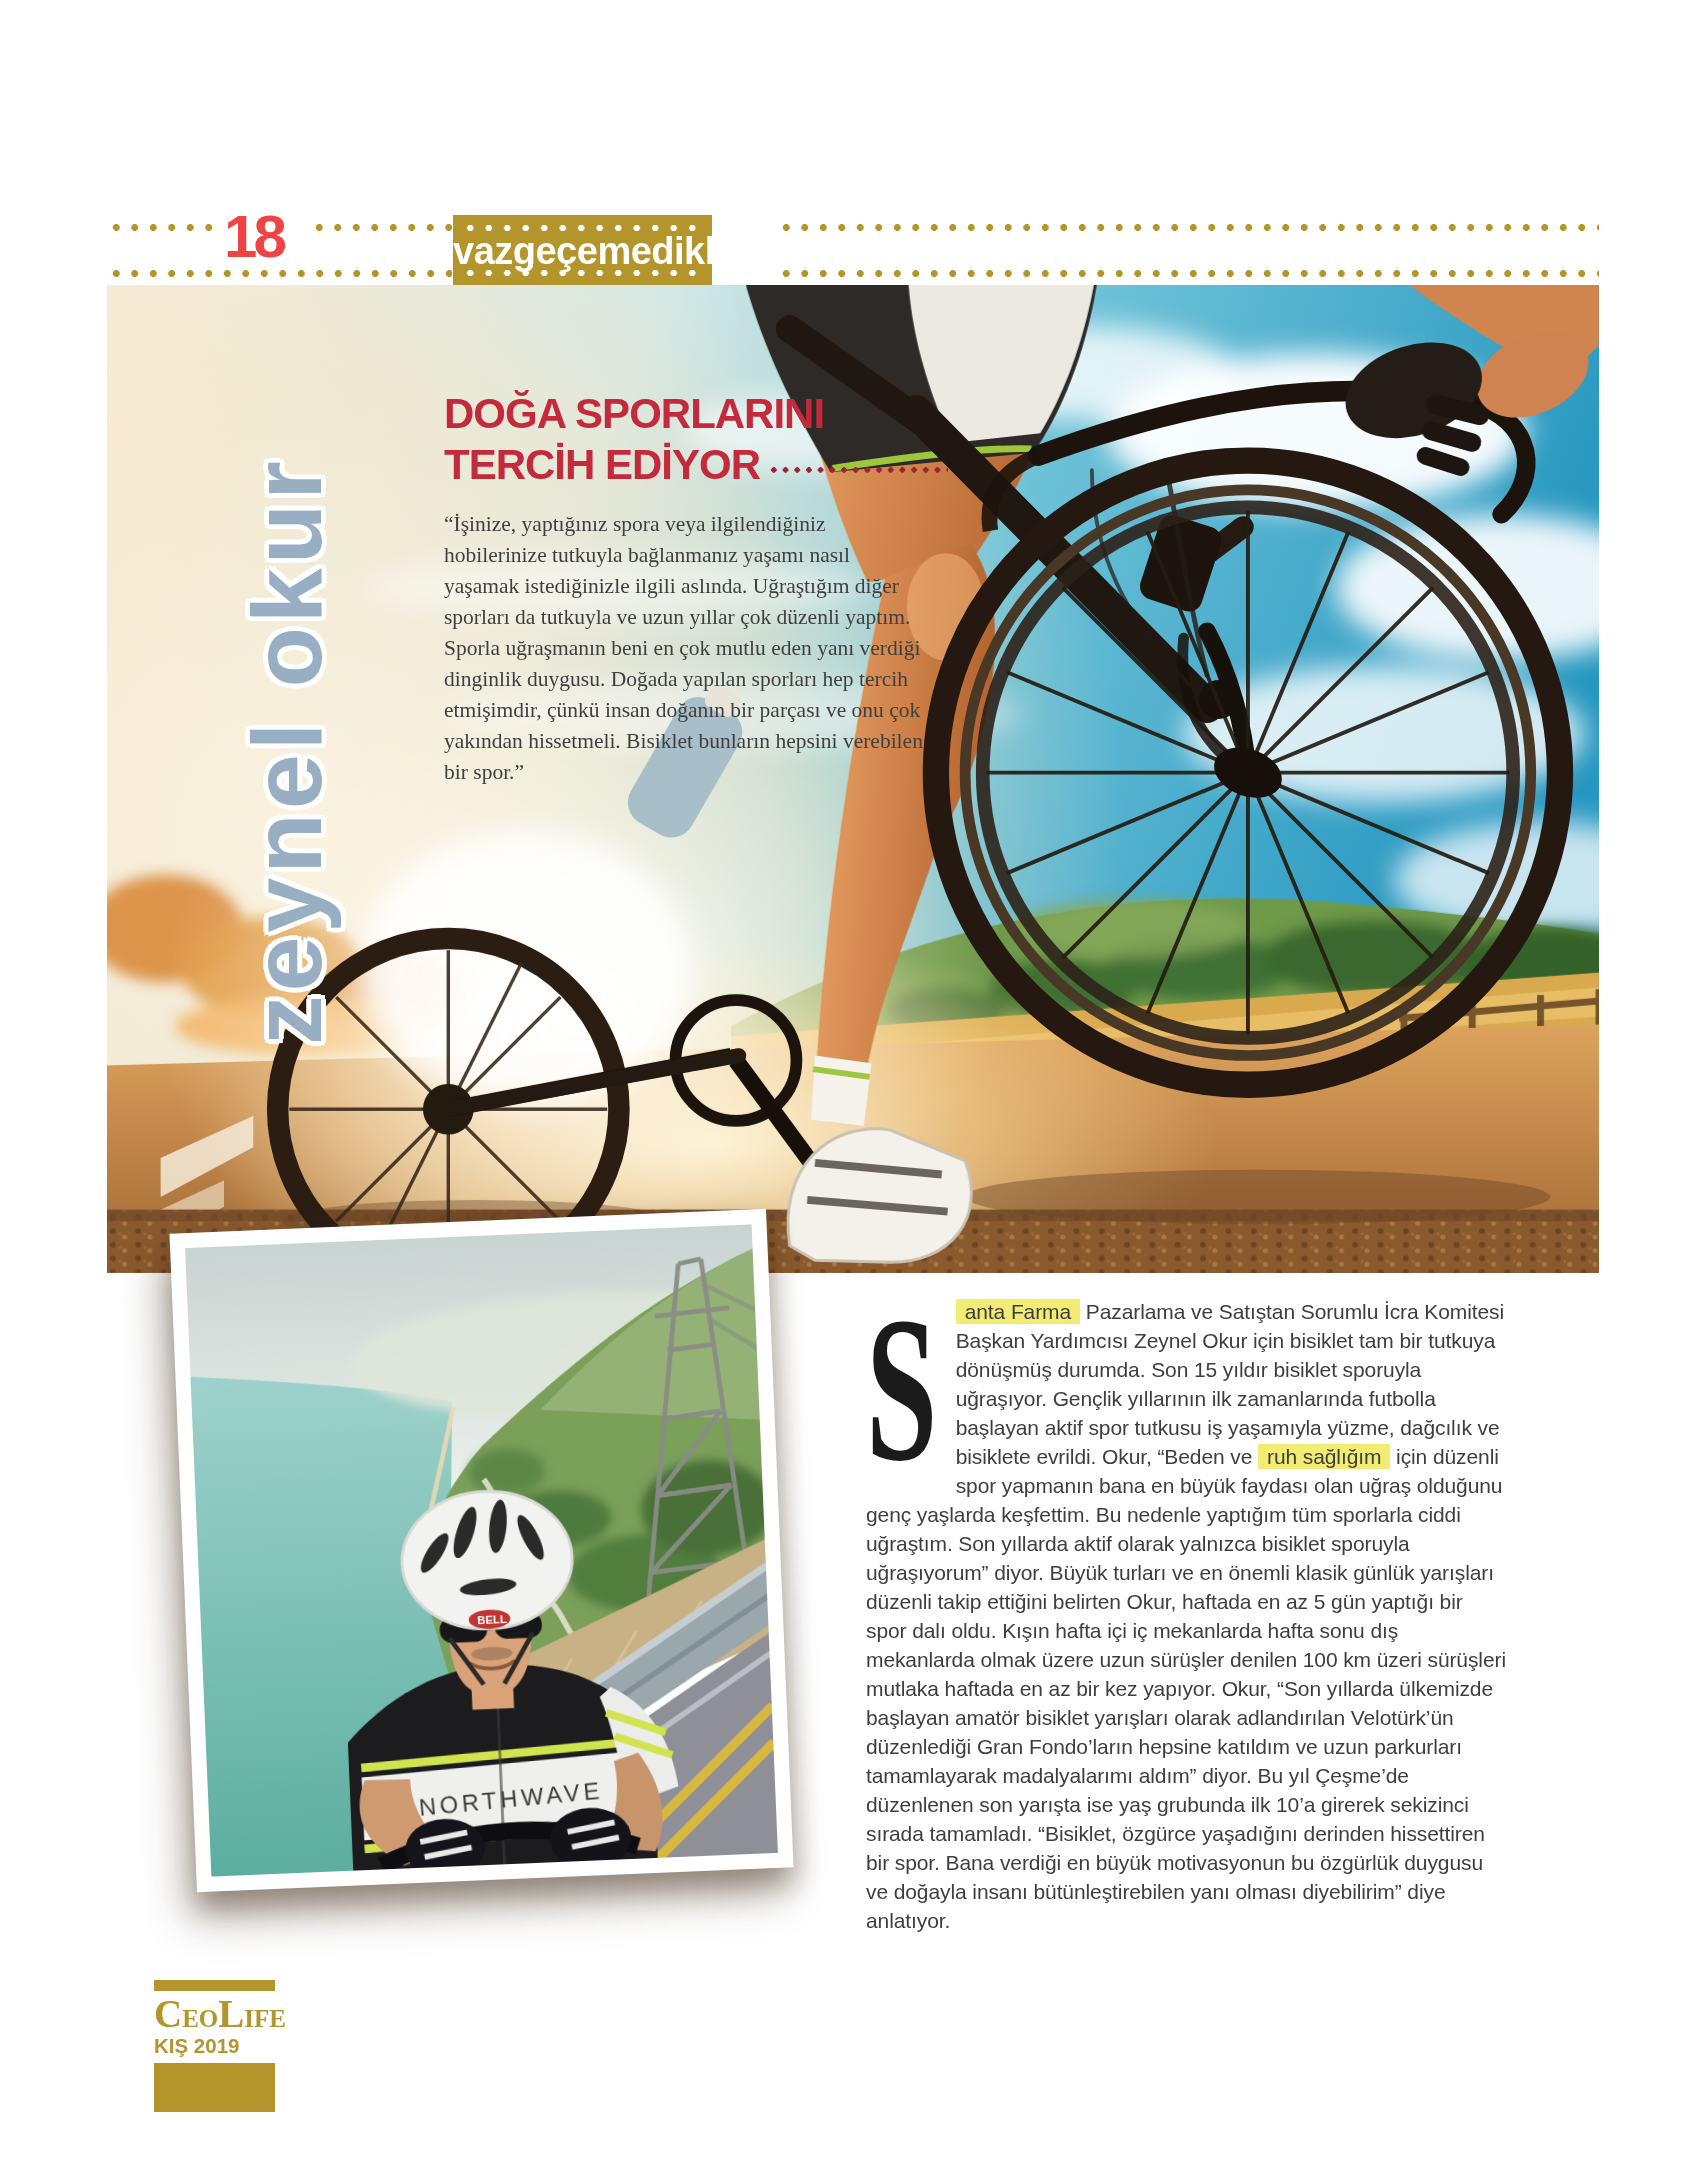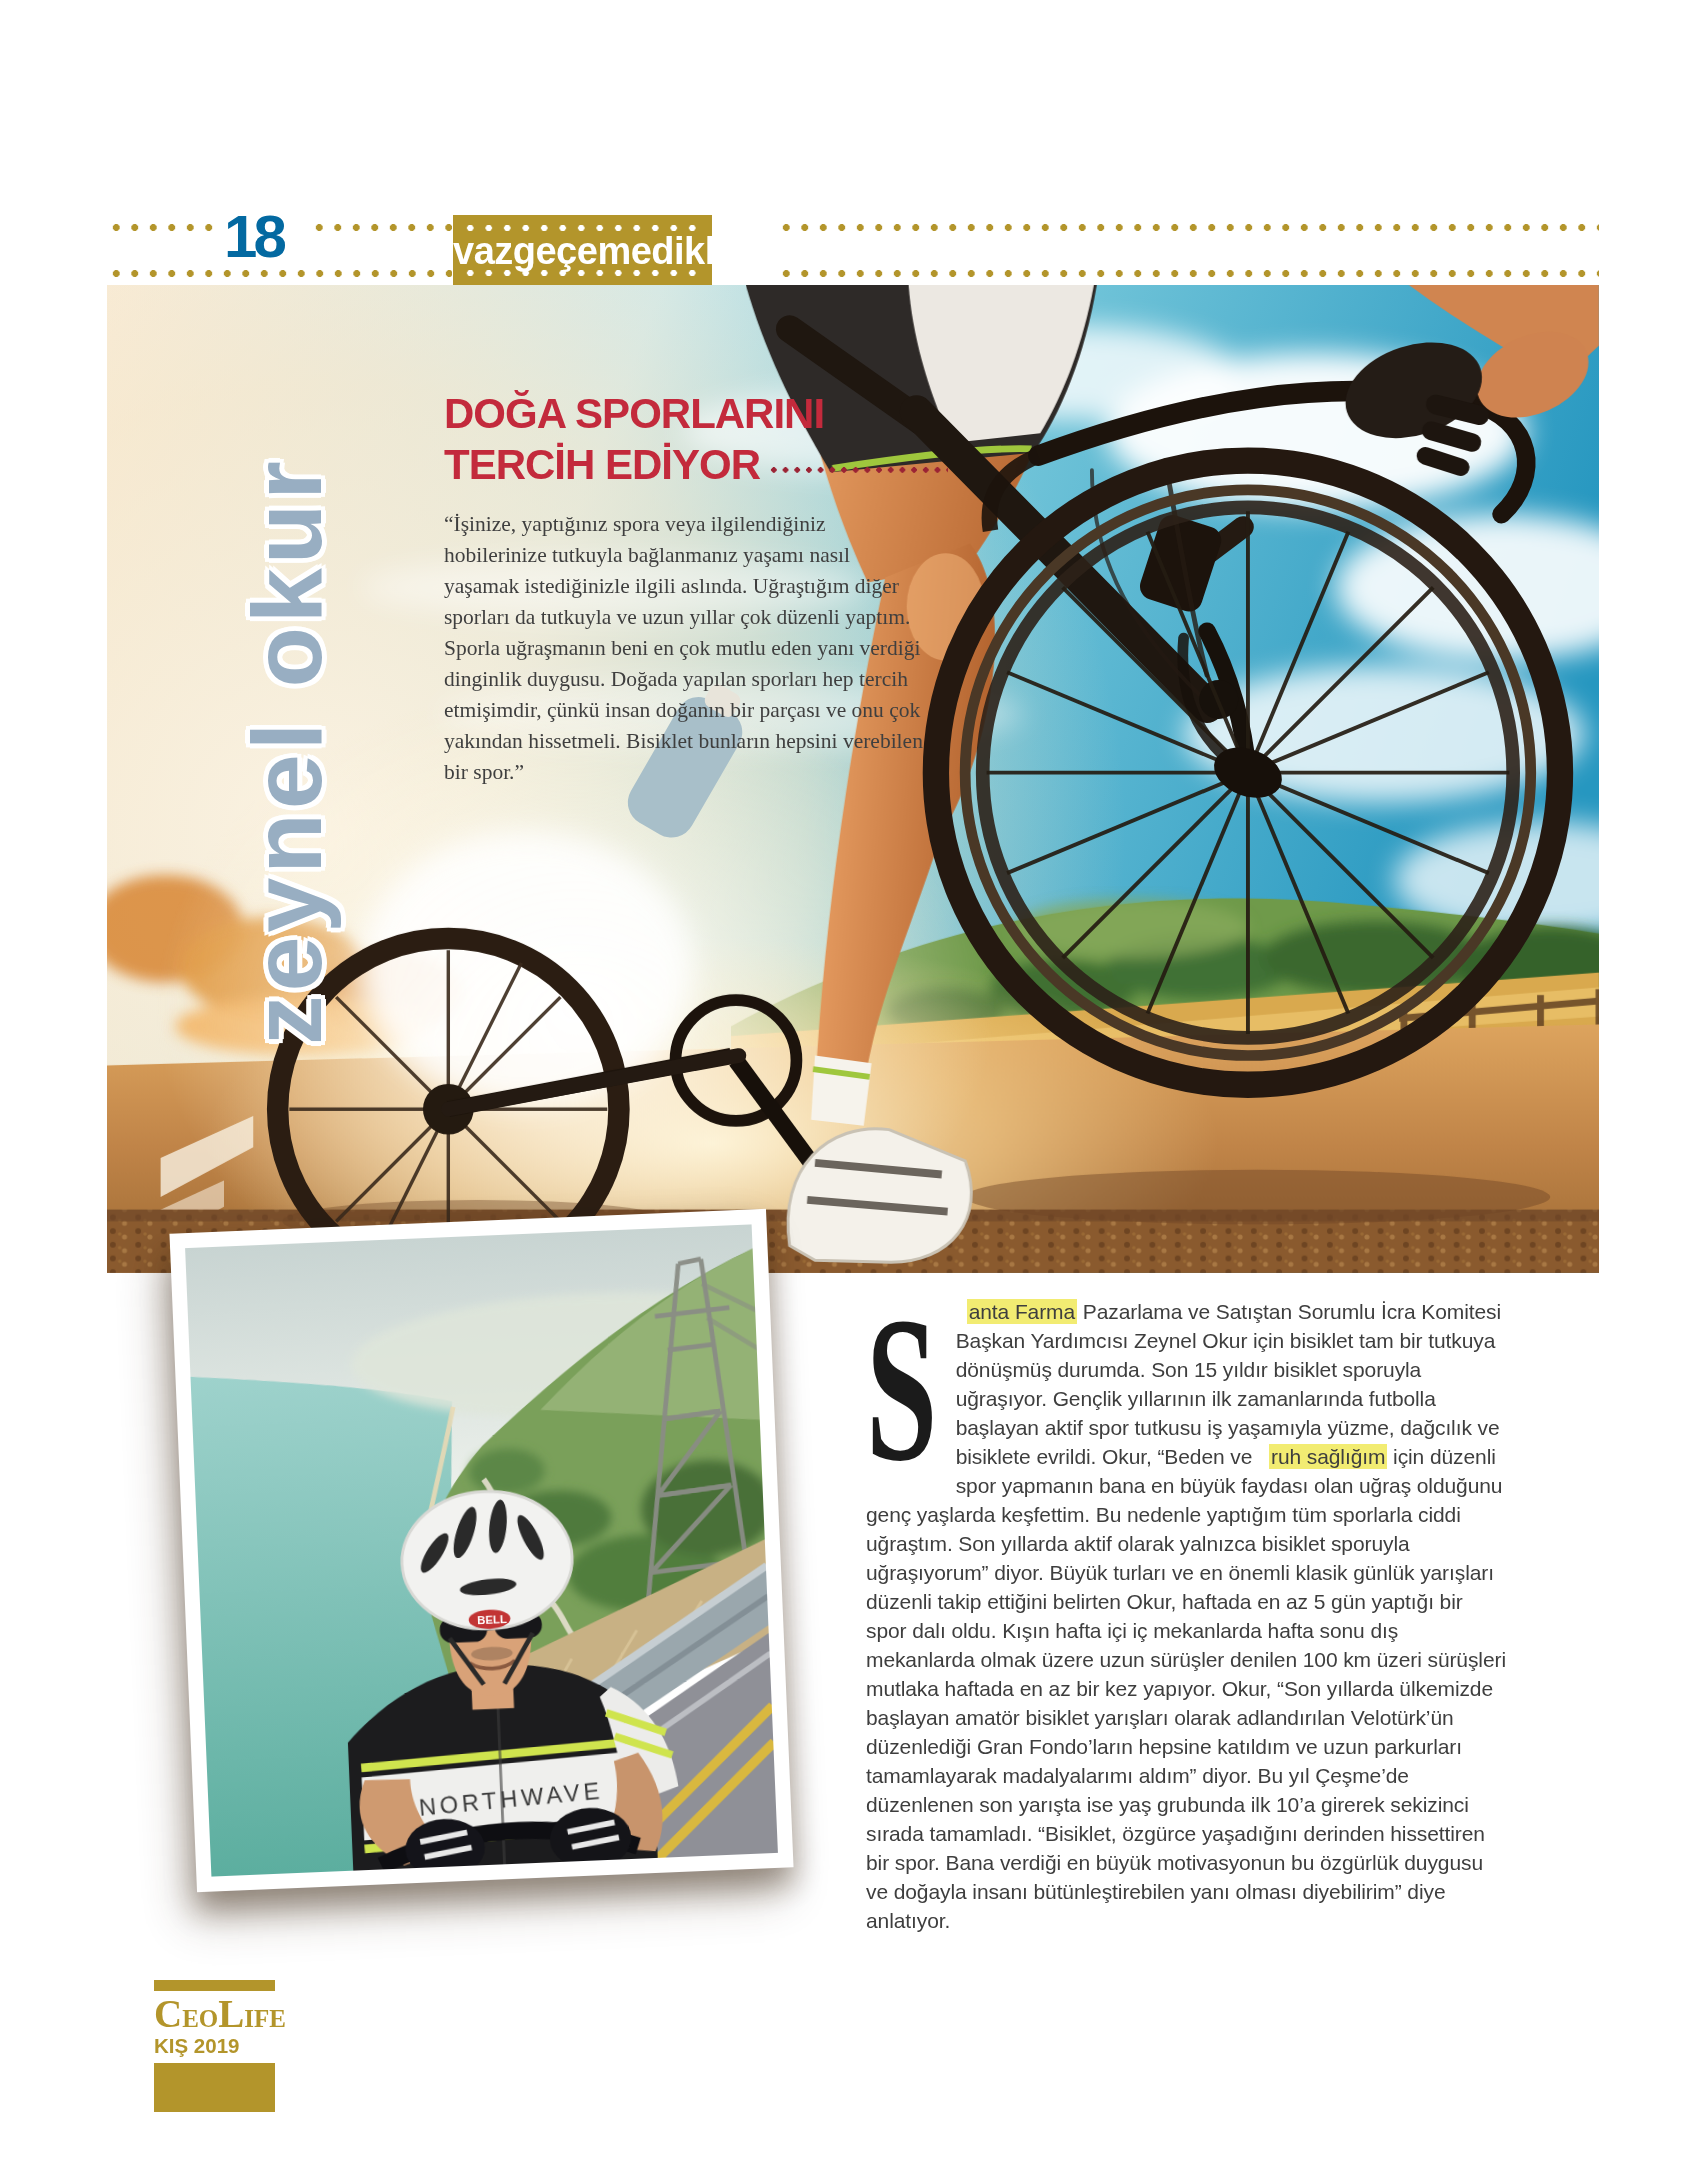--- a/index.html
+++ b/index.html
@@ -4,21 +4,21 @@
 <style>
   html,body{margin:0;padding:0;background:#ffffff;}
   #page{position:relative;width:1707px;height:2178px;background:#fff;overflow:hidden;
         font-family:"Liberation Sans",sans-serif;}
 
   
   .dotline{position:absolute;height:8.8px;
     background-image:radial-gradient(circle,#b3952b 3.1px,transparent 3.7px);
     background-size:18.5px 8.8px;background-repeat:repeat-x;}
   .pagenum{position:absolute;left:224px;top:207px;font-size:60px;font-weight:bold;
-    color:#0369a1;letter-spacing:-3.9px;line-height:1;}
+    color:#ef4444;letter-spacing:-3.9px;line-height:1;}
   .badge{position:absolute;left:453px;top:215px;width:259px;height:71px;background:#b3952b;}
   .badge .wdots{position:absolute;left:7.8px;right:7.8px;height:7.8px;
     background-image:radial-gradient(circle,#ffffff 2.9px,transparent 3.4px);
     background-size:18.5px 7.8px;background-repeat:repeat-x;}
   .badge .wdots.top{top:8.8px;} .badge .wdots.bot{bottom:8.8px;}
   .badge .btxt{position:absolute;left:0;right:0;top:14.6px;text-align:center;color:#fff;
     font-size:38px;font-weight:bold;letter-spacing:-0.5px;}
 
   
   .hero{position:absolute;left:107px;top:285px;width:1492px;height:988px;overflow:hidden;}
@@ -52,21 +52,21 @@
     box-shadow:0 17.6px 27px rgba(60,40,20,.40),-9.8px 25px 43px rgba(60,40,20,.30);}
   .photo svg{display:block;width:100%;height:100%;}
 
   
   .article{position:absolute;left:866px;top:1297px;width:642px;font-size:21px;
     line-height:29px;color:#3e3e3e;letter-spacing:-0.1px;}
   .dropcap{float:left;width:76px;height:174px;margin:7.8px 13.7px 0 0;overflow:visible;}
   .dropcap span{display:inline-block;font-family:"Liberation Serif",serif;
     font-weight:bold;font-size:207px;line-height:0.82;color:#1b1b1b;
     transform:scaleX(.62);transform-origin:0 0;}
-  .article .hl{background:#f2ec72;padding:1px 2px;margin-left:11px;}
+  .article .hl{background:#f2ec72;padding:1px 9px;}
 
   
   .logo{position:absolute;left:154px;top:1980px;width:121px;color:#b3952b;}
   .logo .bar{height:10.7px;background:#b3952b;}
   .logo .word{font-family:"Liberation Serif",serif;font-weight:bold;text-align:center;
     padding-right:3.9px;line-height:1;margin-top:2.9px;letter-spacing:0;}
   .logo .word .big{font-size:39px;} .logo .word .small{font-size:25px;}
   .logo .issue{font-size:20.5px;font-weight:bold;text-align:left;padding-right:3.9px;
     margin-top:1px;font-family:"Liberation Sans",sans-serif;}
   .logo .block{height:49px;background:#b3952b;margin-top:5.9px;}

